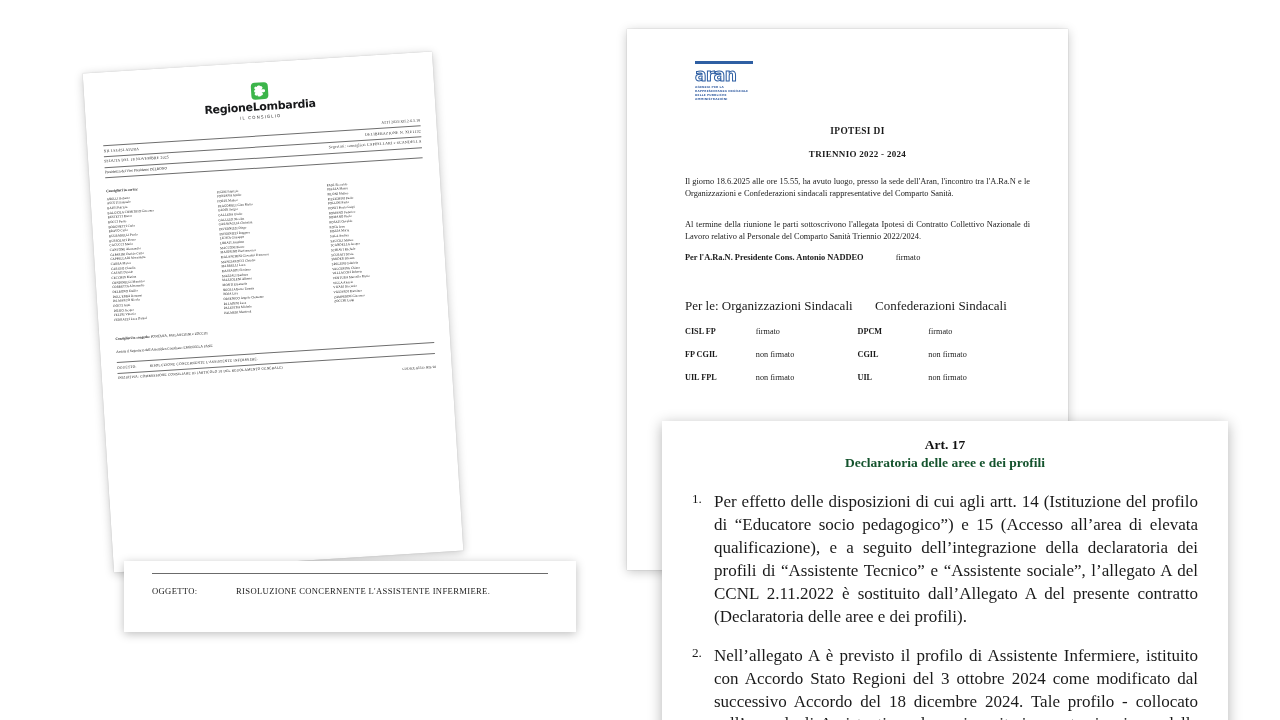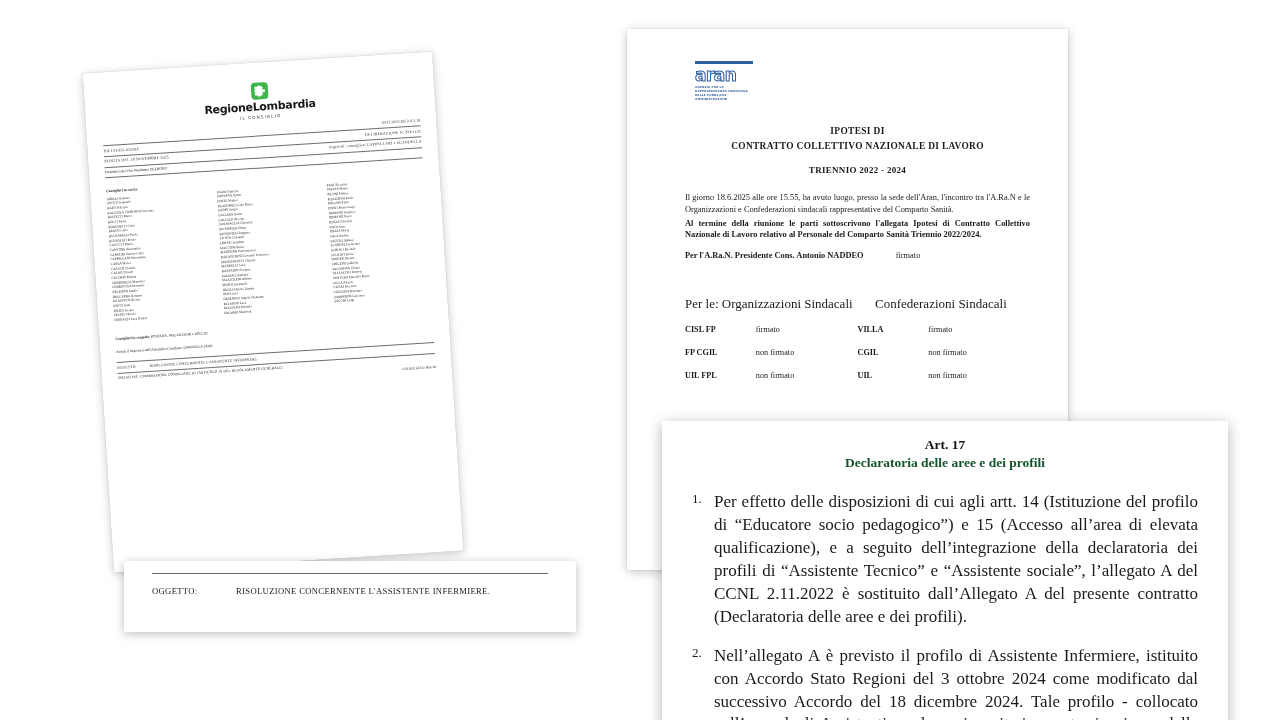--- a/index.html
+++ b/index.html
@@ -99,21 +99,21 @@
   .aran-cap{
     font-family:"DejaVu Sans", sans-serif;font-size:2.9px;line-height:1.35;
     color:#3a63a5;margin-top:2px;letter-spacing:.15px;font-weight:700;
   }
   .aran-title{text-align:center;margin-top:22px;font-weight:700;}
   .aran-title div{font-size:9.4px;letter-spacing:.35px;line-height:1.65;}
   .aran-trienn{text-align:center;font-weight:700;font-size:9px;margin-top:10px;letter-spacing:.3px;}
   .aran-p{
     text-align:justify;font-size:8.4px;line-height:1.42;margin-top:17px;
   }
-  .aran-p.tight{margin-top:2px;font-weight:bold;}
+  .aran-p.tight{margin-top:19px;}
   .aran-sign-line{font-size:8.4px;margin-top:10px;}
   .aran-sign-line .fm{display:inline-block;margin-left:30px;font-weight:400;}
   .aran-cols{display:flex;margin-top:36px;font-size:13px;}
   .aran-cols .c1{width:190px;}
   .aran-tbl{margin-top:13px;font-size:8.2px;}
   .aran-tr{display:flex;margin-bottom:14px;}
   .aran-tr .n{width:78px;font-weight:700;}
   .aran-tr .v{width:112px;}
 
   
@@ -282,21 +282,20 @@
 
   <div class="paper" id="aran">
     <div class="aran-logo">
       <div class="aran-bar"></div>
       <div class="aran-word">aran</div>
       <div class="aran-cap">AGENZIA PER LA RAPPRESENTANZA NEGOZIALE DELLE PUBBLICHE AMMINISTRAZIONI</div>
     </div>
 
     <div class="aran-title">
       <div>IPOTESI DI</div>
-      <div>CONTRATTO COLLETTIVO NAZIONALE DI LAVORO</div>
     </div>
 
     <div class="aran-trienn">TRIENNIO 2022 - 2024</div>
 
     <div class="aran-p">Il giorno 18.6.2025 alle ore 15.55, ha avuto luogo, presso la sede dell'Aran, l'incontro tra l'A.Ra.N e le Organizzazioni e Confederazioni sindacali rappresentative del Comparto Sanità.</div>
     <div class="aran-p tight">Al termine della riunione le parti sottoscrivono l'allegata Ipotesi di Contratto Collettivo Nazionale di Lavoro relativo al Personale del Comparto Sanità Triennio 2022/2024.</div>
 
     <div class="aran-sign-line">
       <b>Per l'A.Ra.N. Presidente Cons. Antonio NADDEO</b>
       <span class="fm">firmato</span>
@@ -304,21 +303,21 @@
 
     <div class="aran-cols">
       <span class="c1">Per le: Organizzazioni Sindacali</span>
       <span>Confederazioni Sindacali</span>
     </div>
 
     <div class="aran-tbl" id="aran-signatures">
         <div class="aran-tr">
           <span class="n">CISL FP</span>
           <span class="v">firmato</span>
-          <span class="n">VILLA</span>
+          <span class="n">DPCM</span>
           <span class="v">firmato</span>
         </div>
         <div class="aran-tr">
           <span class="n">FP CGIL</span>
           <span class="v">non firmato</span>
           <span class="n">CGIL</span>
           <span class="v">non firmato</span>
         </div>
         <div class="aran-tr">
           <span class="n">UIL FPL</span>

